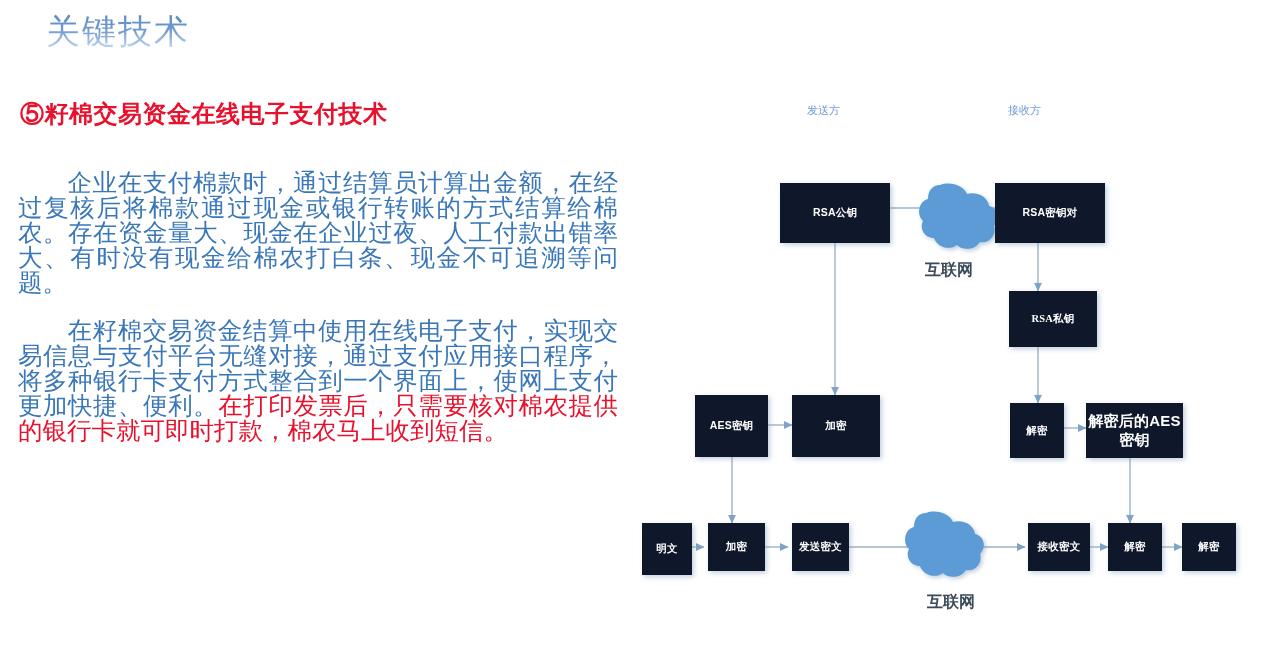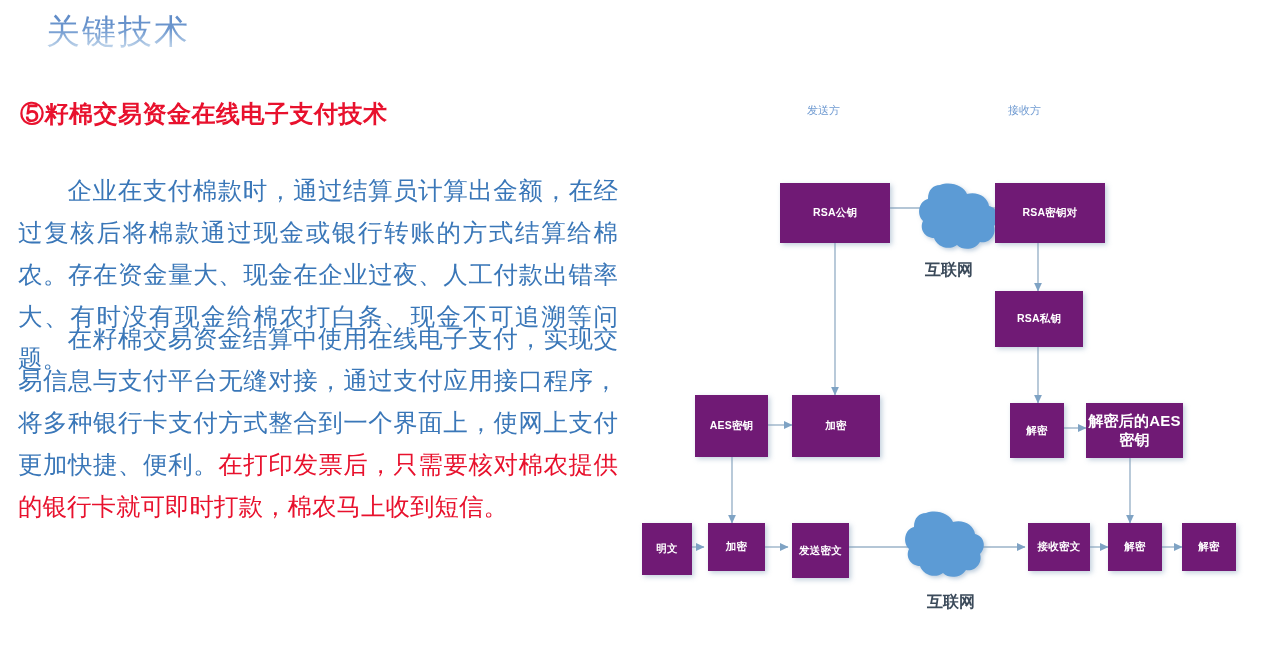--- a/index.html
+++ b/index.html
@@ -49,21 +49,21 @@
     color: #e8112d;
     font-family: "Liberation Serif", "DejaVu Serif", serif;
     letter-spacing: 0.5px;
     white-space: nowrap;
   }
   .para {
     position: absolute;
     left: 18px;
     width: 600px;
     font-size: 24.5px;
-    line-height: 42px;
+    line-height: 25px;
     color: #3a77b8;
     text-align: justify;
     text-justify: inter-ideograph;
     font-family: "Liberation Serif", "DejaVu Serif", serif;
   }
   #para1 { top: 170px; }
   #para2 { top: 318px; }
   .indent { display: inline-block; width: 2em; }
   .red { color: #e8112d; }
 
@@ -88,21 +88,21 @@
     position: absolute;
     font-family: "Liberation Sans", "DejaVu Sans", sans-serif;
     font-size: 16px;
     font-weight: bold;
     color: #3b4a5a;
     white-space: nowrap;
   }
 
   .node {
     position: absolute;
-    background: #701a75;
+    background: #0f172a;
     box-shadow: 2px 2px 5px rgba(120,150,180,0.45);
     display: flex;
     align-items: center;
     justify-content: center;
     color: #ffffff;
     font-family: "Liberation Sans", "DejaVu Sans", sans-serif;
     font-weight: bold;
     font-size: 10.5px;
     letter-spacing: 0.2px;
     text-align: center;
@@ -178,29 +178,29 @@
     </svg>
 
     <div class="hdr-label" style="left:187px; top:8px;">发送方</div>
     <div class="hdr-label" style="left:388px; top:8px;">接收方</div>
 
     <div class="net-label" style="left:305px; top:165px;">互联网</div>
     <div class="net-label" style="left:307px; top:497px;">互联网</div>
 
     <div class="node" style="left:160px; top:88px;  width:110px; height:60px;">RSA公钥</div>
     <div class="node" style="left:375px; top:88px;  width:110px; height:60px;">RSA密钥对</div>
-    <div class="node" style="left:375px; top:196px; width:88px;  height:56px;">RSA私钥</div>
+    <div class="node" style="left:389px; top:196px; width:88px;  height:56px;font-family:Liberation Serif, serif;">RSA私钥</div>
 
     <div class="node" style="left:75px;  top:300px; width:73px;  height:62px;text-align:right;">AES密钥</div>
     <div class="node" style="left:172px; top:300px; width:88px;  height:62px;">加密</div>
 
     <div class="node" style="left:390px; top:308px; width:54px;  height:55px;">解密</div>
     <div class="node small" style="left:466px; top:308px; width:97px; height:55px;">解密后的AES密钥</div>
 
     <div class="node" style="left:22px;  top:428px; width:50px;  height:52px;">明文</div>
     <div class="node" style="left:88px;  top:428px; width:57px;  height:48px;">加密</div>
-    <div class="node" style="left:172px; top:428px; width:57px;  height:55px;">发送密文</div>
+    <div class="node" style="left:172px; top:428px; width:57px;  height:48px;">发送密文</div>
     <div class="node" style="left:408px; top:428px; width:62px;  height:48px;">接收密文</div>
     <div class="node" style="left:488px; top:428px; width:54px;  height:48px;">解密</div>
     <div class="node" style="left:562px; top:428px; width:54px;  height:48px;">解密</div>
 
   </div>
 </div>
 
 </body></html>

